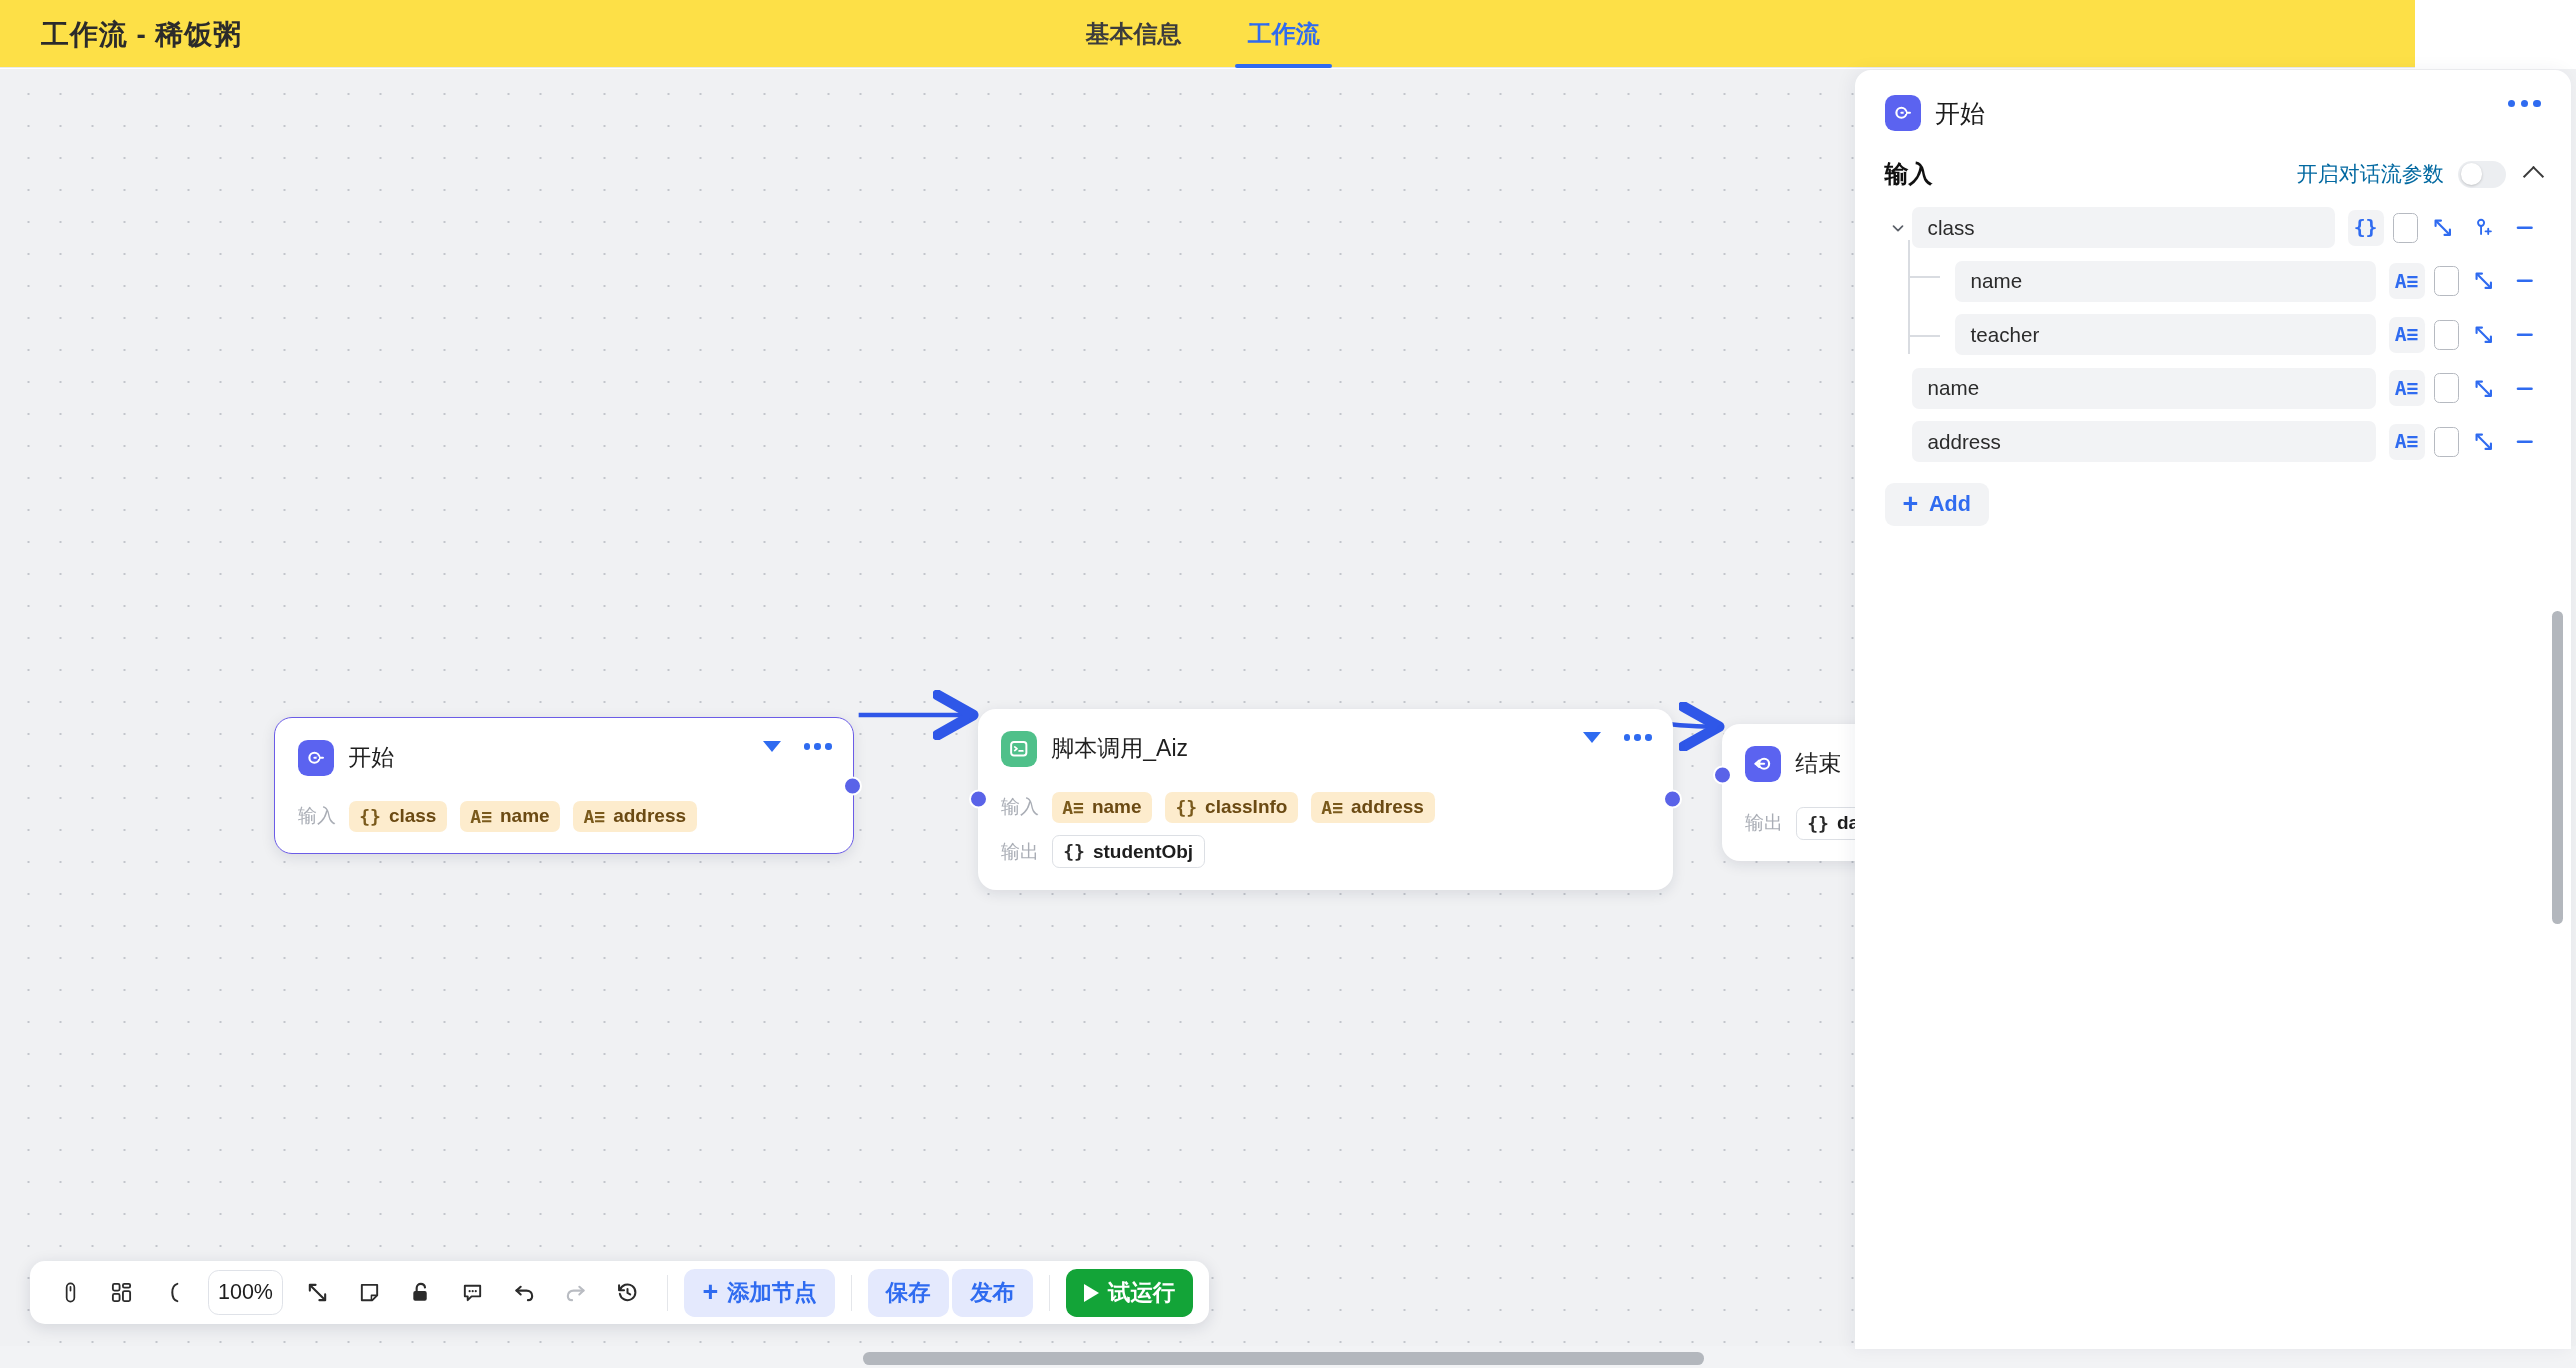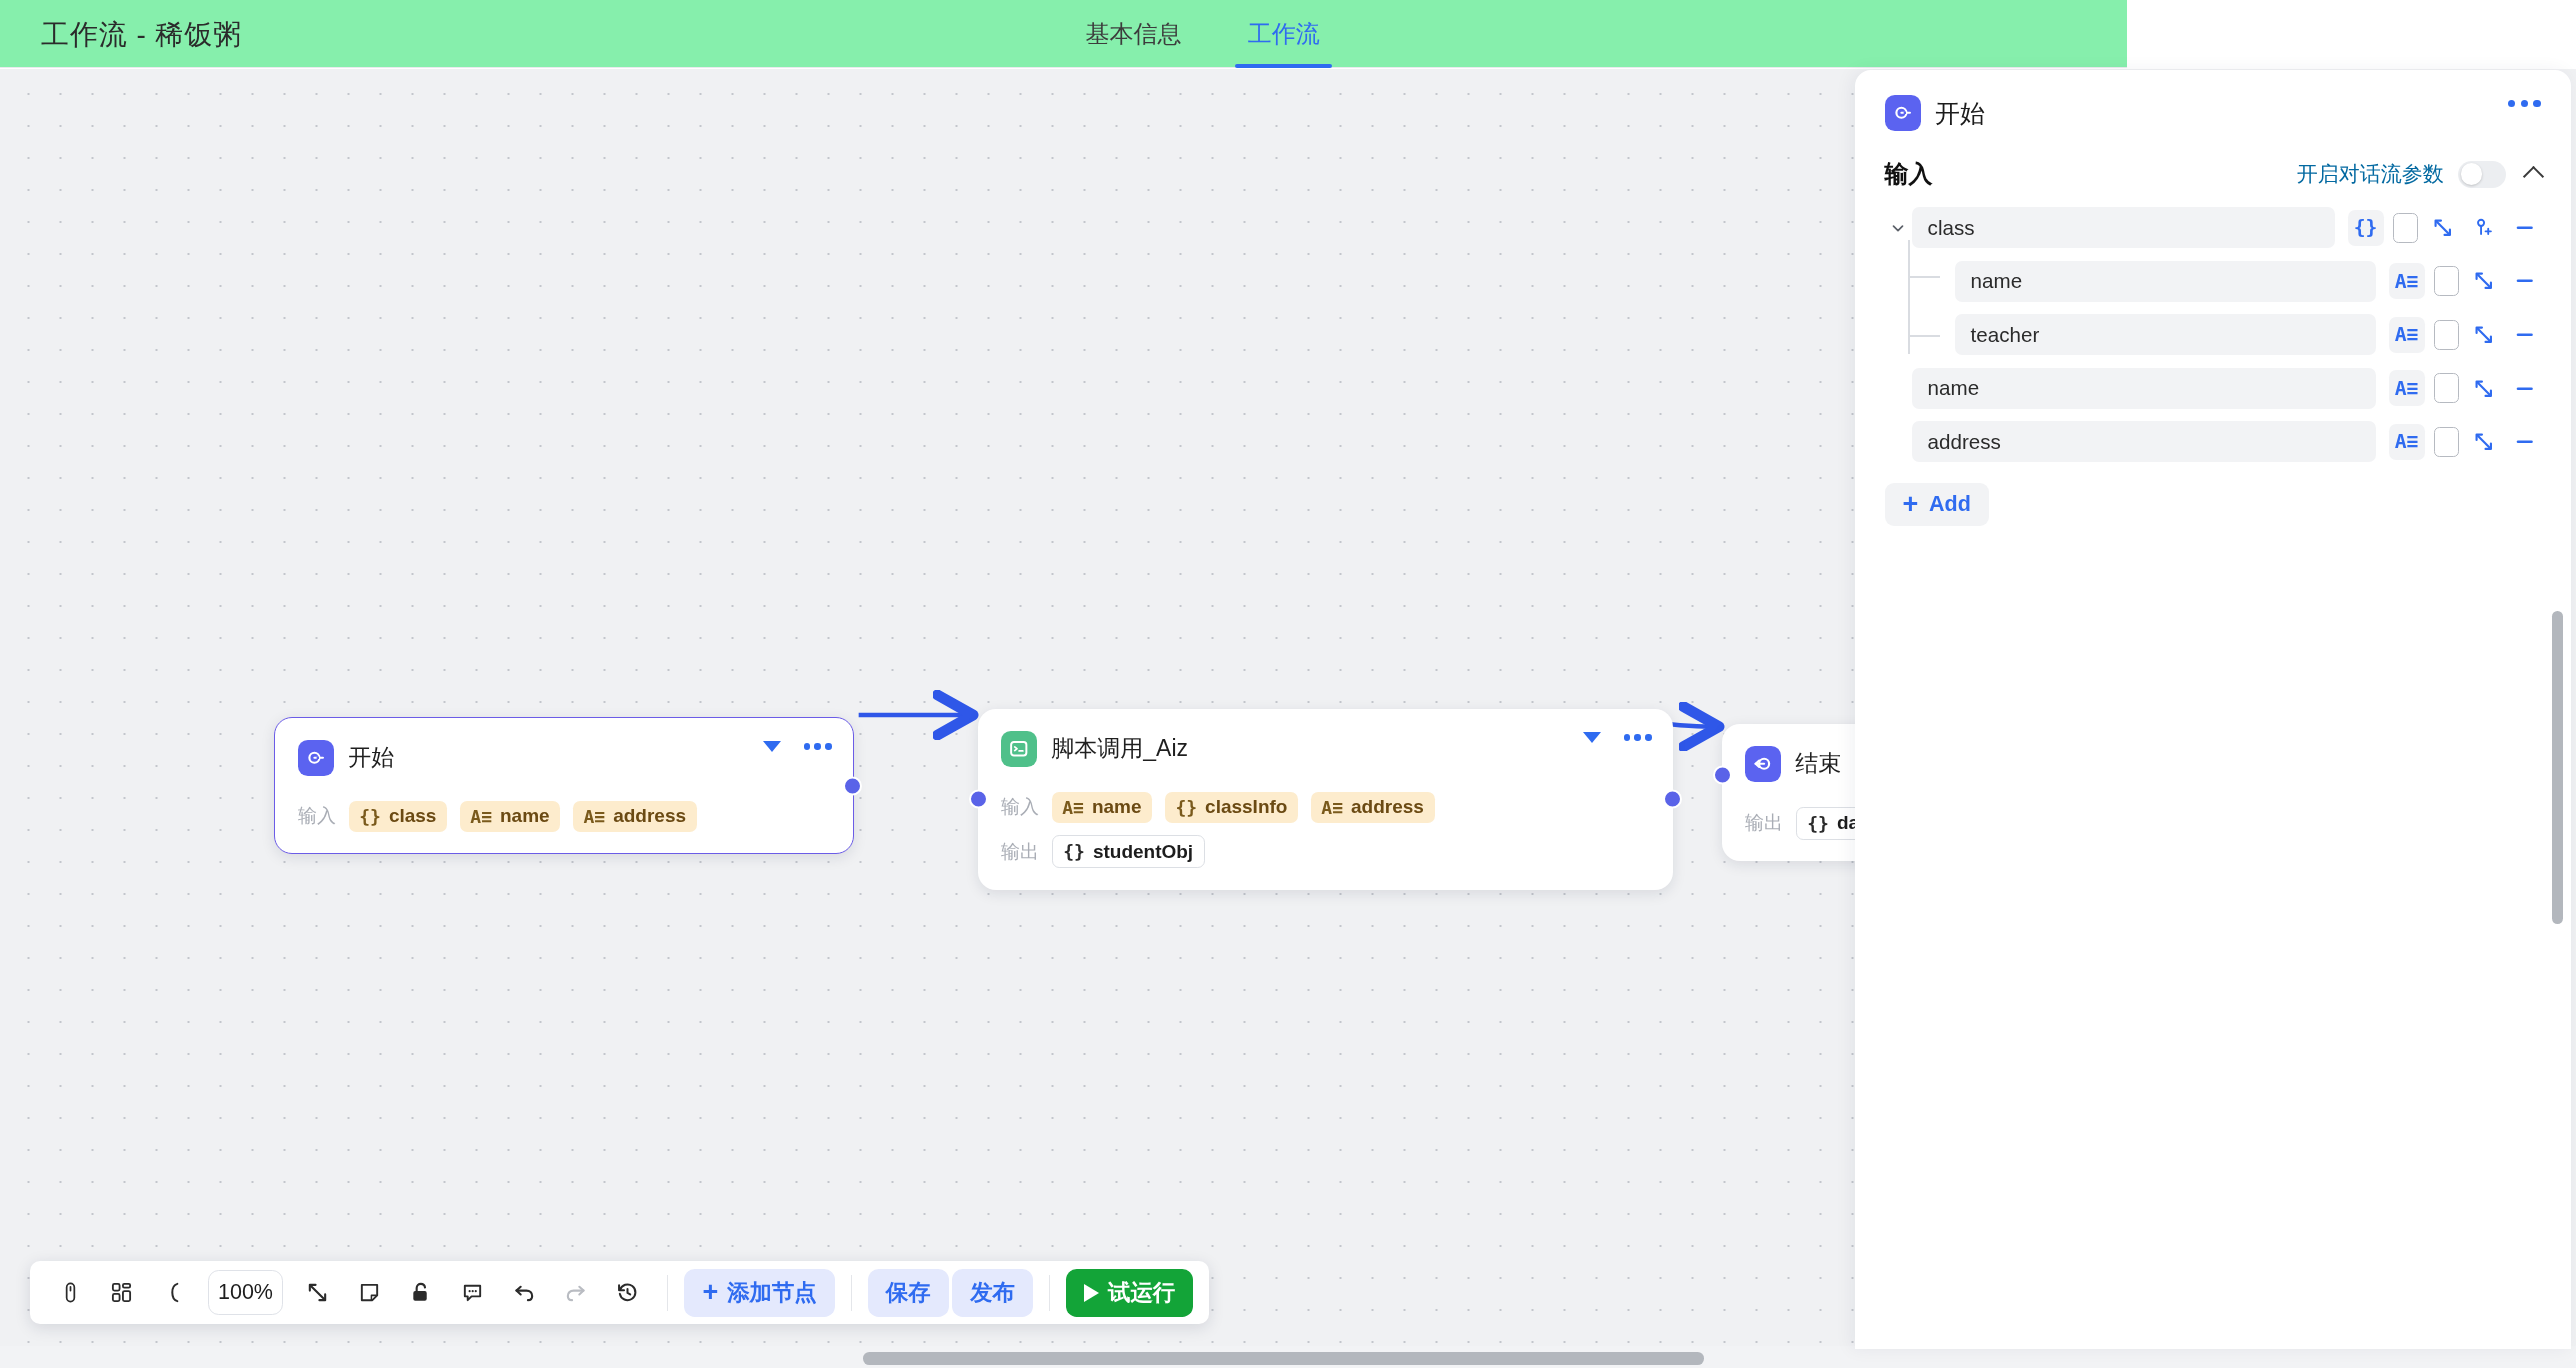--- a/index.html
+++ b/index.html
@@ -5,23 +5,24 @@
   * { box-sizing: border-box; margin: 0; padding: 0; }
   html, body {
     width: 2576px; height: 1369px;
     font-family: "Liberation Sans", "DejaVu Sans", sans-serif;
     background: #ffffff;
     overflow: hidden;
   }
 
   
   .topbar {
-    position: absolute; left: 0; top: 0; width: 2127px; height: 68px;
-    background: #86efac;
+    position: absolute; left: 0; top: 0; width: 2415px; height: 68px;
+    background: #fde047;
     border-bottom: 0.9px solid #e8eaed;
+    font-weight: bold;
   }
   .app-title {
     position: absolute; left: 41px; top: 16px;
     font-size: 28px; color: #2b2b2b; letter-spacing: 0.9px;
   }
   .tabs {
     position: absolute; left: 1082px; top: 0; height: 68px;
     display: flex; align-items: center; gap: 59px;
   }
   .tab {
@@ -91,21 +92,21 @@
 
   .port {
     position: absolute; width: 19px; height: 19px; border-radius: 50%;
     background: #5a63e8; border: 2.7px solid #ffffff; top: 50%;
     transform: translateY(-50%);
   }
 
   
   .toolbar {
     position: absolute; left: 30px; bottom: 45px; height: 63px;
-    background: #ffffff; border-radius: 10px;
+    background: #ffffff; border-radius: 15px;
     box-shadow: 0 3.6px 16px rgba(20,30,60,0.13);
     display: flex; align-items: center; padding: 0 16px; gap: 3.6px; margin-top: 44px;
   }
   .tb-btn {
     width: 48px; height: 48px; border-radius: 9px; cursor: pointer;
     display: flex; align-items: center; justify-content: center;
     color: #2b2b2b;
   }
   .zoom-chip {
     min-width: 75px; height: 45px; border: 0.9px solid #dfe2e8; border-radius: 10.7px;

